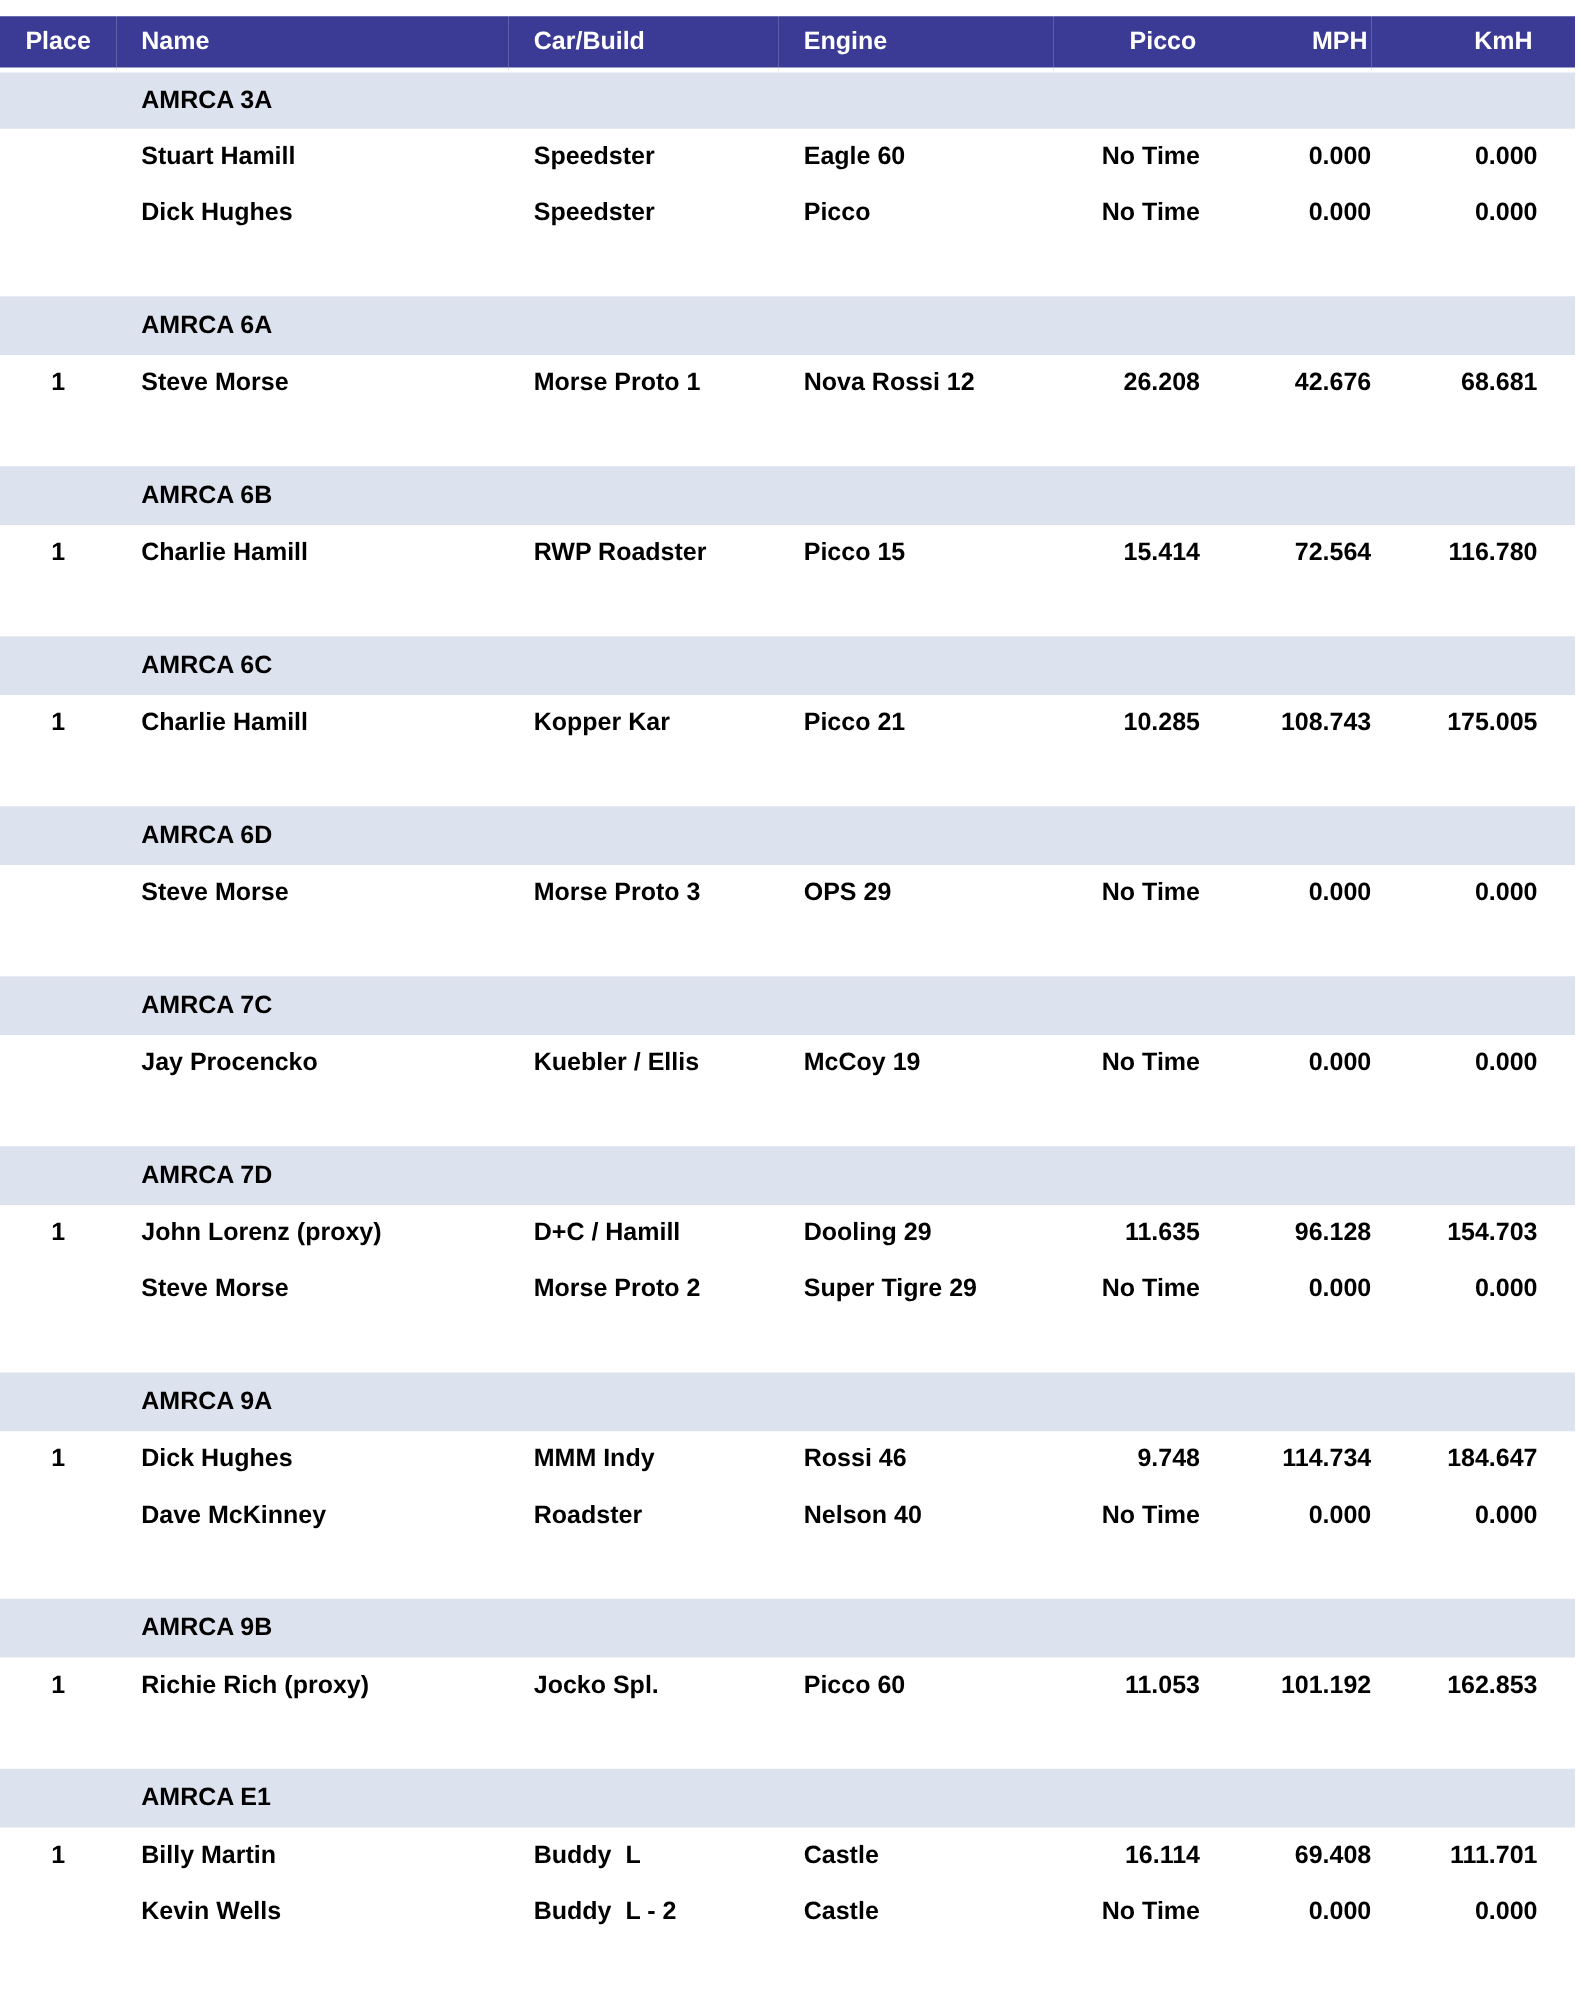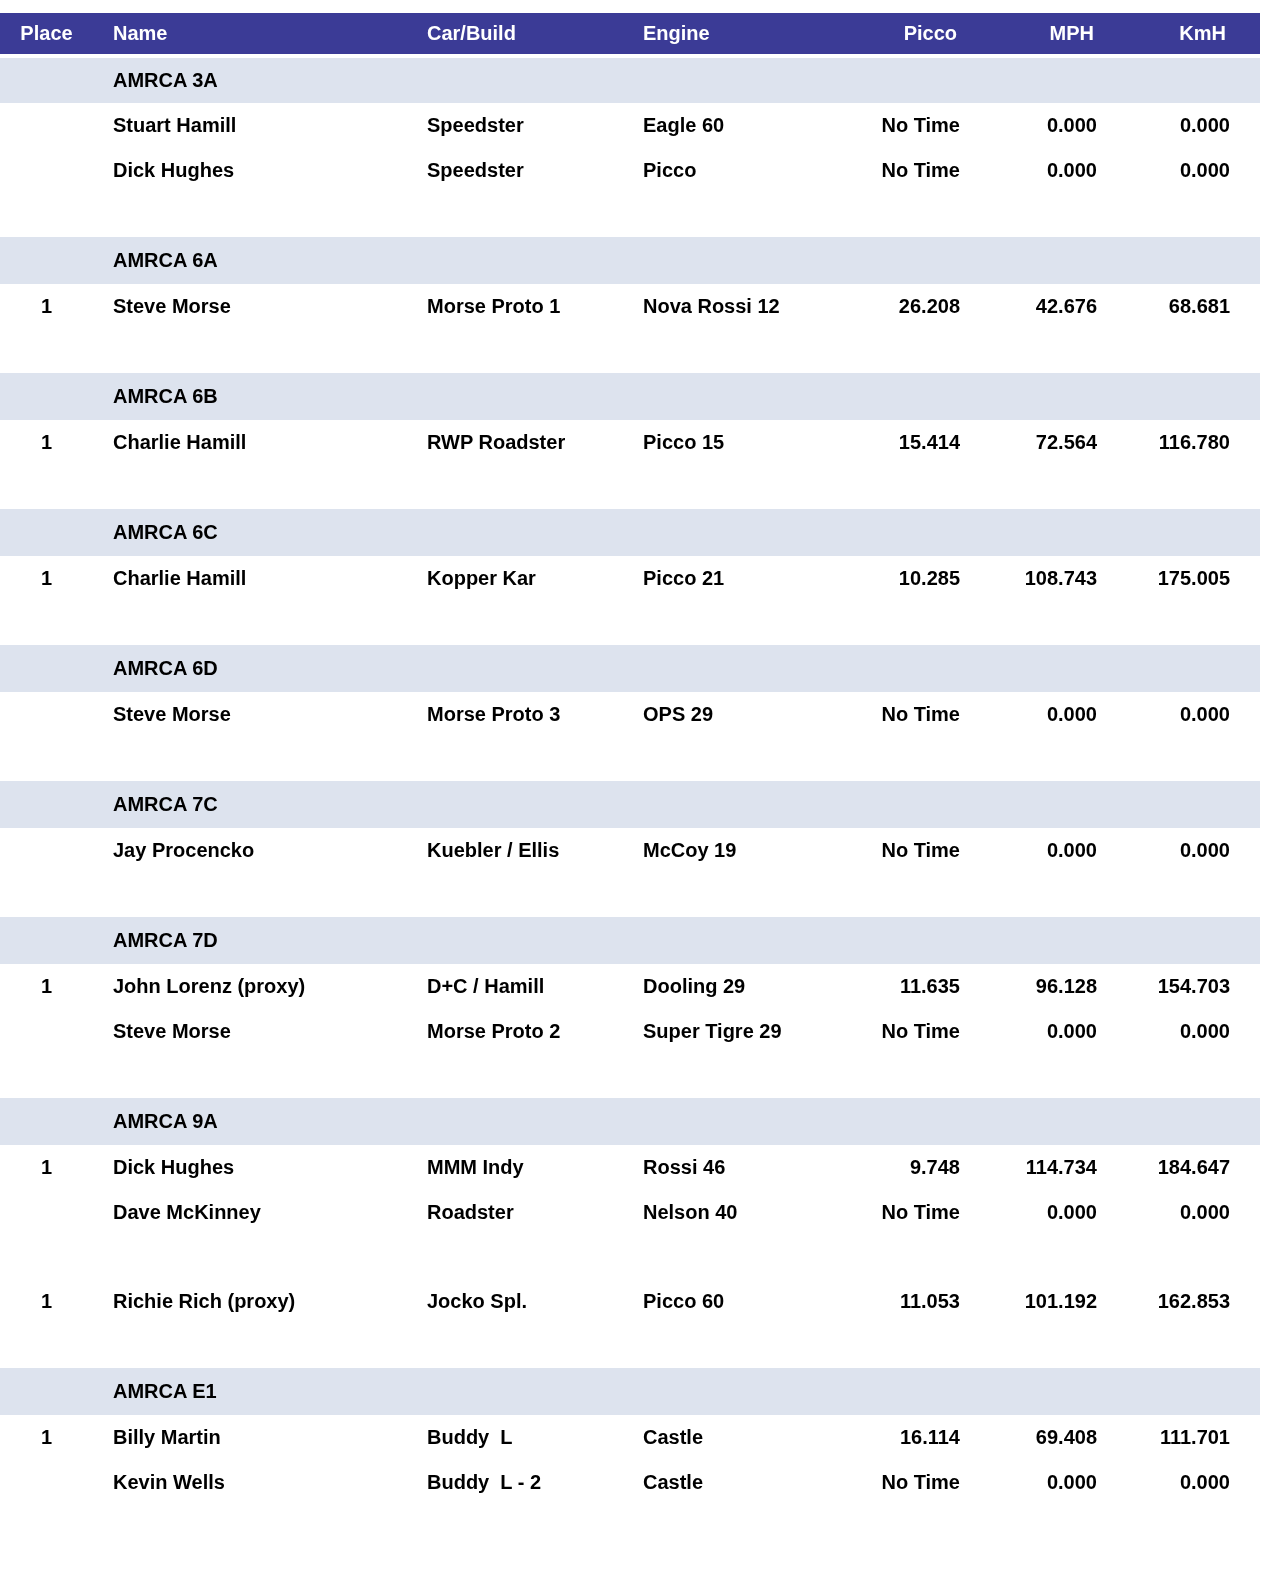--- a/index.html
+++ b/index.html
@@ -265,20 +265,23 @@
     <td class="cell-engine">Nelson 40</td>
     <td class="cell-time">No Time</td>
     <td class="cell-mph">0.000</td>
     <td class="cell-kmh">0.000</td>
   </tr>
 
   <tr class="blank-row">
     <td colspan="7"></td>
   </tr>
 
+  <tr class="section-row">
+    <td colspan="7">AMRCA 9B</td>
+  </tr>
 
   <tr class="data-row">
     <td class="cell-place">1</td>
     <td class="cell-name">Richie Rich (proxy)</td>
     <td class="cell-car">Jocko Spl.</td>
     <td class="cell-engine">Picco 60</td>
     <td class="cell-time">11.053</td>
     <td class="cell-mph">101.192</td>
     <td class="cell-kmh">162.853</td>
   </tr>

